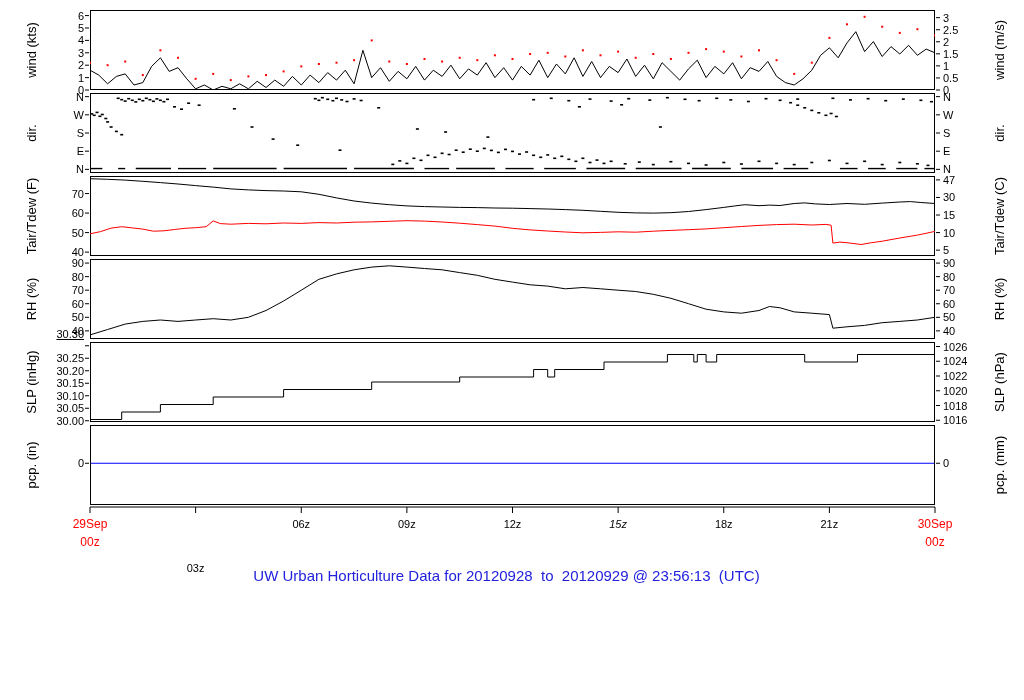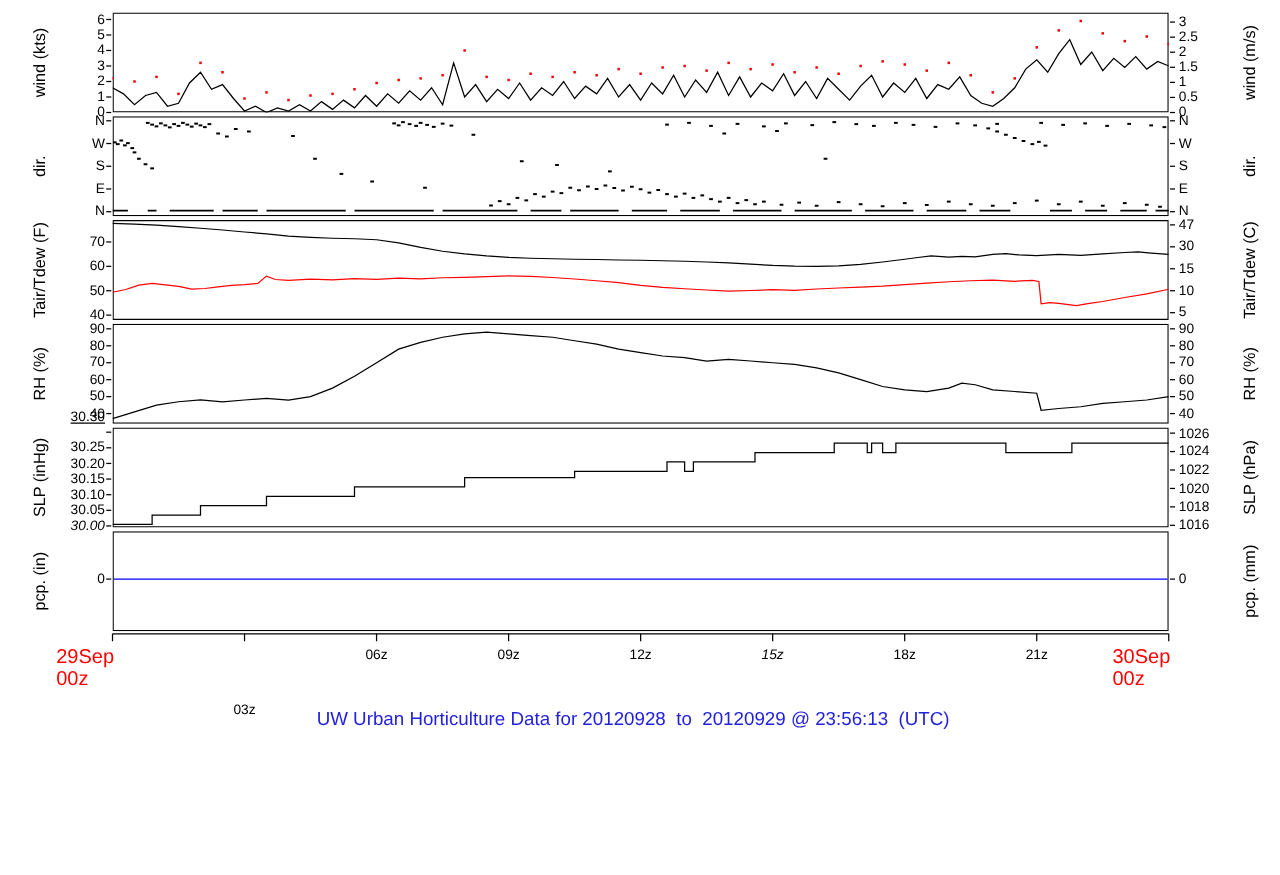--- a/index.html
+++ b/index.html
@@ -4,21 +4,21 @@
 <style>
   html,body{margin:0;padding:0;background:#fff;}
   body{width:1024px;height:700px;position:relative;font-family:"Liberation Sans",sans-serif;overflow:hidden;}
   #plot{position:absolute;left:0;top:0;width:1024px;height:700px;}
   .panel-svg{position:absolute;}
   .tick-label{position:absolute;height:12px;line-height:12px;font-size:11px;color:#000;}
   .tick-left{text-align:right;}
   .tick-right{text-align:left;}
   .ylab{position:absolute;width:130px;height:16px;line-height:16px;text-align:center;font-size:13px;color:#000;transform:rotate(-90deg);}
   .xlab{position:absolute;width:44px;text-align:center;font-size:11px;color:#000;}
-  .datelab{position:absolute;width:90px;text-align:left;font-size:16px;}
+  .datelab{position:absolute;width:90px;text-align:center;font-size:12px;}
   .annot{position:absolute;font-size:11px;}
   .caption{position:absolute;left:0;top:567px;width:1013px;text-align:center;font-size:15px;white-space:pre;}
 </style>
 </head>
 <body>
 
 <div id="plot">
 
   <div class="ylab" style="left:-33px;top:42px;">wind (kts)</div>
   <div class="ylab" style="left:-33px;top:125px;">dir.</div>
@@ -374,21 +374,21 @@
       <div class="tick-label tick-right" style="left: 943px; top: 324.864px; width: 46px;">40</div>
       <div class="tick-label tick-right" style="left: 943px; top: 311.305px; width: 46px;">50</div>
       <div class="tick-label tick-right" style="left: 943px; top: 297.746px; width: 46px;">60</div>
       <div class="tick-label tick-right" style="left: 943px; top: 284.186px; width: 46px;">70</div>
       <div class="tick-label tick-right" style="left: 943px; top: 270.627px; width: 46px;">80</div>
       <div class="tick-label tick-right" style="left: 943px; top: 257.068px; width: 46px;">90</div>
       <svg width="845" height="80" style="position:absolute;left:90px;top:342px;" class="panel-svg">
         <rect x="0.5" y="0.5" width="844" height="79" fill="#ffffff" stroke="#000000" stroke-width="1"></rect>
         <polyline points="0.0,77.5 31.7,77.5 31.7,70.0 70.4,70.0 70.4,62.5 123.2,62.5 123.2,55.0 193.6,55.0 193.6,47.5 281.7,47.5 281.7,40.0 369.7,40.0 369.7,35.0 443.6,35.0 443.6,27.5 457.7,27.5 457.7,35.0 464.7,35.0 464.7,27.5 514.0,27.5 514.0,20.0 577.4,20.0 577.4,12.5 603.8,12.5 603.8,20.0 607.3,20.0 607.3,12.5 616.1,12.5 616.1,20.0 626.7,20.0 626.7,12.5 714.7,12.5 714.7,20.0 767.5,20.0 767.5,12.5 845.0,12.5 845.0,12.5" fill="none" stroke="#000000" stroke-width="1"></polyline>
       </svg>
-      <div class="tick-label tick-left" style="left: 38px; top: 414.75px; width: 46px; font-style: italic;">30.00</div>
+      <div class="tick-label tick-left" style="left: 38px; top: 414.75px; width: 46px;">30.00</div>
       <div class="tick-label tick-left" style="left: 38px; top: 402.25px; width: 46px;">30.05</div>
       <div class="tick-label tick-left" style="left: 38px; top: 389.75px; width: 46px;">30.10</div>
       <div class="tick-label tick-left" style="left: 38px; top: 377.25px; width: 46px;">30.15</div>
       <div class="tick-label tick-left" style="left: 38px; top: 364.75px; width: 46px;">30.20</div>
       <div class="tick-label tick-left" style="left: 38px; top: 352.25px; width: 46px;">30.25</div>
       <div class="tick-label tick-left" style="left: 38px; top: 328px; width: 46px; text-decoration: underline;">30.30</div>
       <div class="tick-label tick-right" style="left: 943px; top: 414.25px; width: 46px;">1016</div>
       <div class="tick-label tick-right" style="left: 943px; top: 399.5px; width: 46px;">1018</div>
       <div class="tick-label tick-right" style="left: 943px; top: 384.75px; width: 46px;">1020</div>
       <div class="tick-label tick-right" style="left: 943px; top: 370px; width: 46px;">1022</div>

